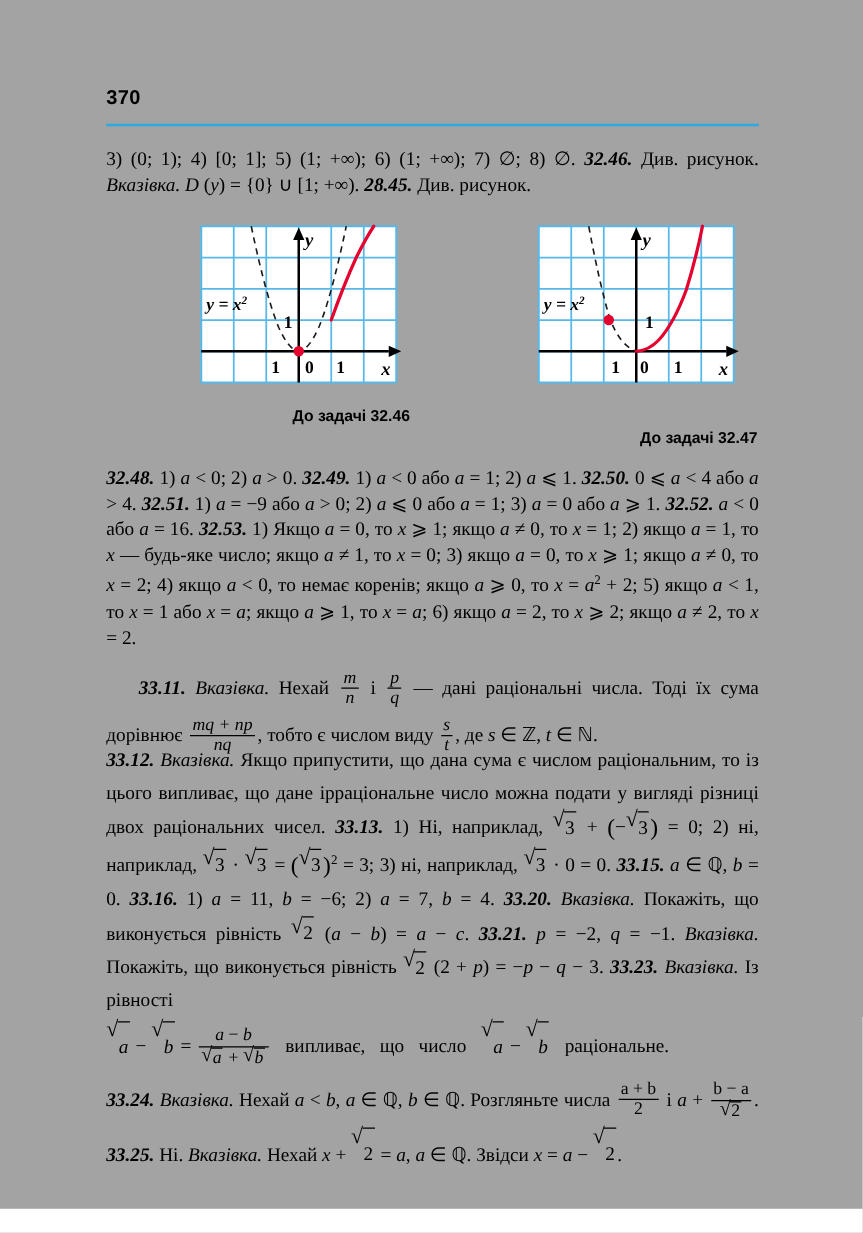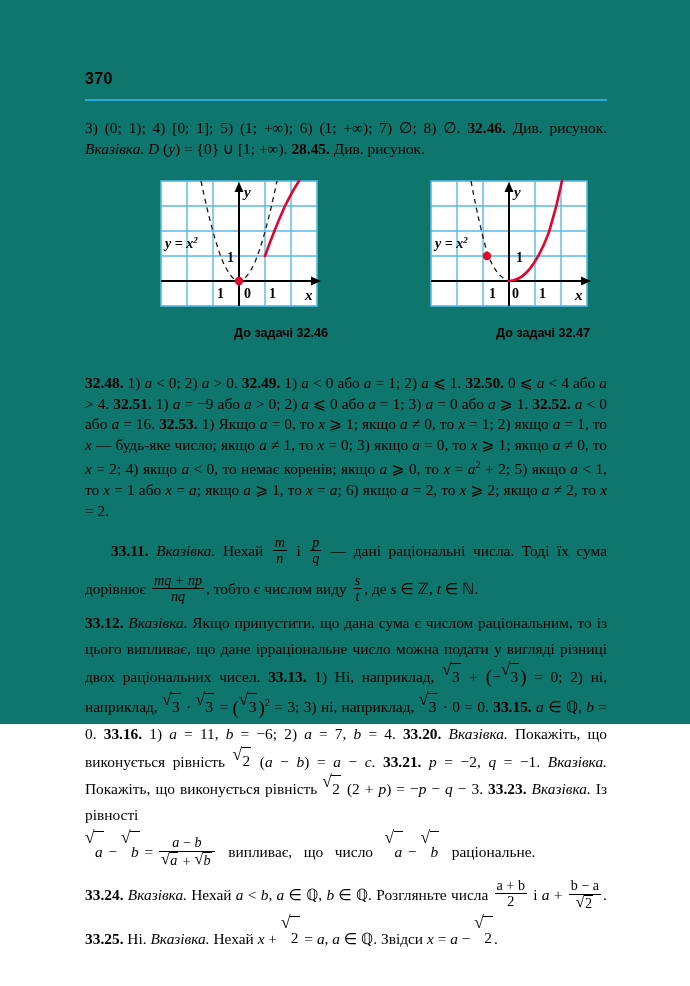--- a/index.html
+++ b/index.html
@@ -13,22 +13,22 @@
     font-family: "Liberation Serif", serif;
     color: #000000;
     position: relative;
     overflow: hidden;
   }
 
   .page {
     position: absolute;
     left: 0; top: 0;
     width: 690px;
-    height: 724px;
-    background: #0f766e;
+    height: 967px;
+    background: #a3a3a3;
   }
 
   
   .header {
     position: absolute;
     left: 85px;
     top: 70px;
     width: 520px;
     height: 28px;
   }
@@ -65,28 +65,28 @@
     position: absolute;
     left: 85px;
     width: 522px;
     font-size: 15.4px;
     line-height: 20.6px;
     text-align: justify;
     text-justify: inter-word;
   }
   .body-text p { margin: 0; }
 
-  b, .b { font-weight: bold; }
+  b, .b { font-weight: bold; font-style: italic; }
   i, .it { font-style: italic; }
   .mi { font-style: italic; font-family: "Liberation Serif", serif; }
 
   .blk1 { top: 118px; }
   .blk2 { top: 373px; }
   .blk3 { top: 532px; }
-  .blk4 { top: 610px; }
+  .blk4 { top: 596px; }
 
   .indent { display: inline-block; width: 26px; }
 
   
   .frac {
     display: inline-block;
     vertical-align: -0.48em;
     text-align: center;
     font-size: 0.92em;
     line-height: 1.08;
@@ -151,21 +151,21 @@
     position: absolute;
     top: 150px;
     width: 175px;
     text-align: right;
     font-family: "Liberation Sans", sans-serif;
     font-weight: bold;
     font-size: 12.6px;
     color: #000;
   }
   .cap-left  { left: 68px; }
-  .cap-right { left: 330px; }
+  .cap-right { left: 346px; margin-top: 17px; }
 
   svg { display: block; }
 </style>
 </head>
 <body>
 
 <div class="page">
 
   <div class="header">
     <div class="page-number">370</div>

